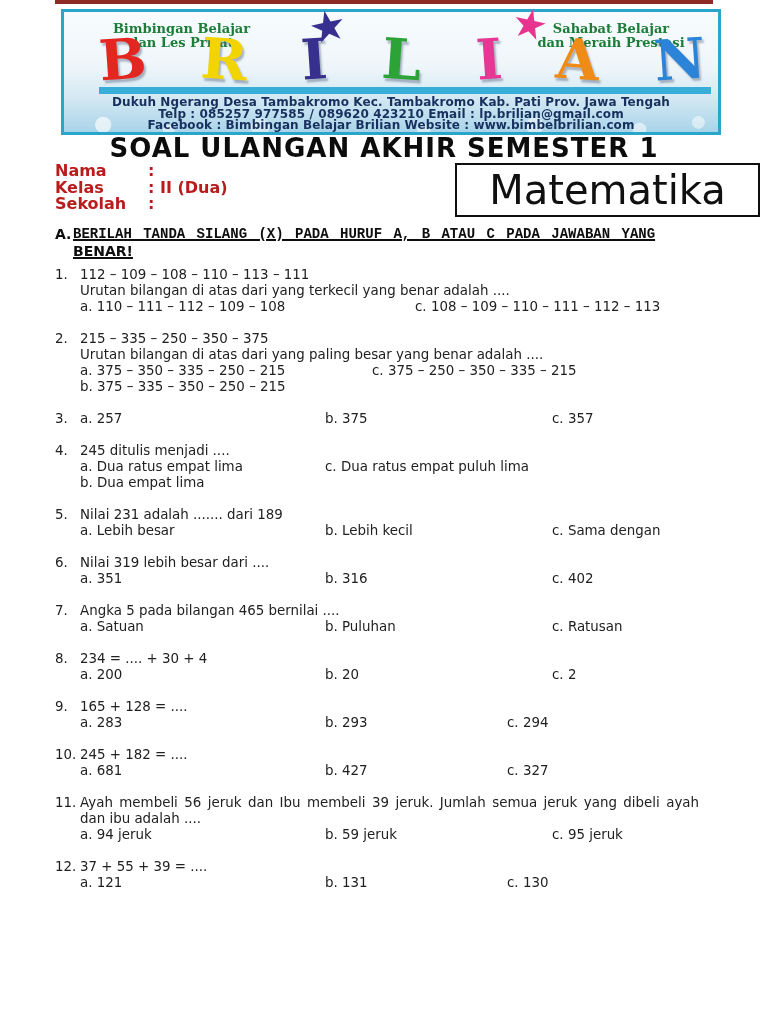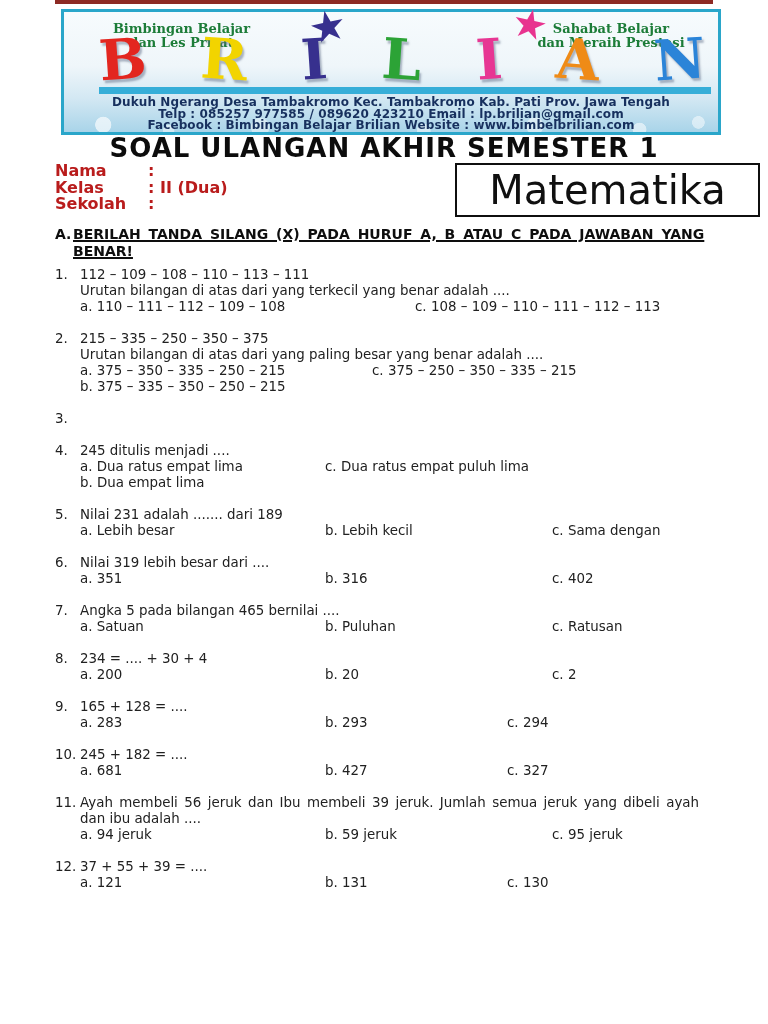--- a/index.html
+++ b/index.html
@@ -48,21 +48,21 @@
   #subject-box { position:absolute; left:455px; top:163px; width:305px; height:54px;
     border:2.5px solid #0f0f0f; display:flex; align-items:center; justify-content:center;
     font-size:40px; color:#101010; background:#fff; }
 
   
   #section-a { position:absolute; left:55px; top:226px; width:658px;
     font-size:14px; font-weight:bold; color:#0e0e0e; line-height:17px; }
   #section-a .prefix { position:absolute; left:0; top:0; }
   #section-a .head-lines { margin-left:18px; width:640px; }
   #section-a .head-line { text-decoration:underline; text-decoration-thickness:1.5px; }
-  #section-a .head-line.l1 { word-spacing:3px; }
+  #section-a .head-line.l1 { word-spacing:3px;font-family:Liberation Mono, monospace; }
 
   
   #questions { position:absolute; left:55px; top:267px; width:658px;
     font-size:13.4px; line-height:16px; color:#212121; }
   .question { display:flex; margin-bottom:16px; }
   .qnum { width:25px; flex:none; }
   .qcontent { flex:1; }
   .stem-line { height:16px; white-space:nowrap; }
   .question[data-qnum="11."] .stem-line:nth-child(1) { word-spacing:2.2px; }
   .opt-row { position:relative; height:16px; }
@@ -165,20 +165,27 @@
             <div class="opt-row">
               <span class="opt col-a">b. 375 – 335 – 350 – 250 – 215</span>
             </div>
           </div>
     </div>
   </div>
 
   <div class="question" data-qnum="3.">
     <div class="qnum">3.</div>
     <div class="qcontent">
+      <div class="opt-rows">
+            <div class="opt-row">
+              <span class="opt col-a">a. 257</span>
+              <span class="opt col-b">b. 375</span>
+              <span class="opt col-c">c. 357</span>
+            </div>
+          </div>
     </div>
   </div>
 
   <div class="question" data-qnum="4.">
     <div class="qnum">4.</div>
     <div class="qcontent">
       <div class="stem">
             <div class="stem-line">245 ditulis menjadi ....</div>
           </div>
       <div class="opt-rows">

